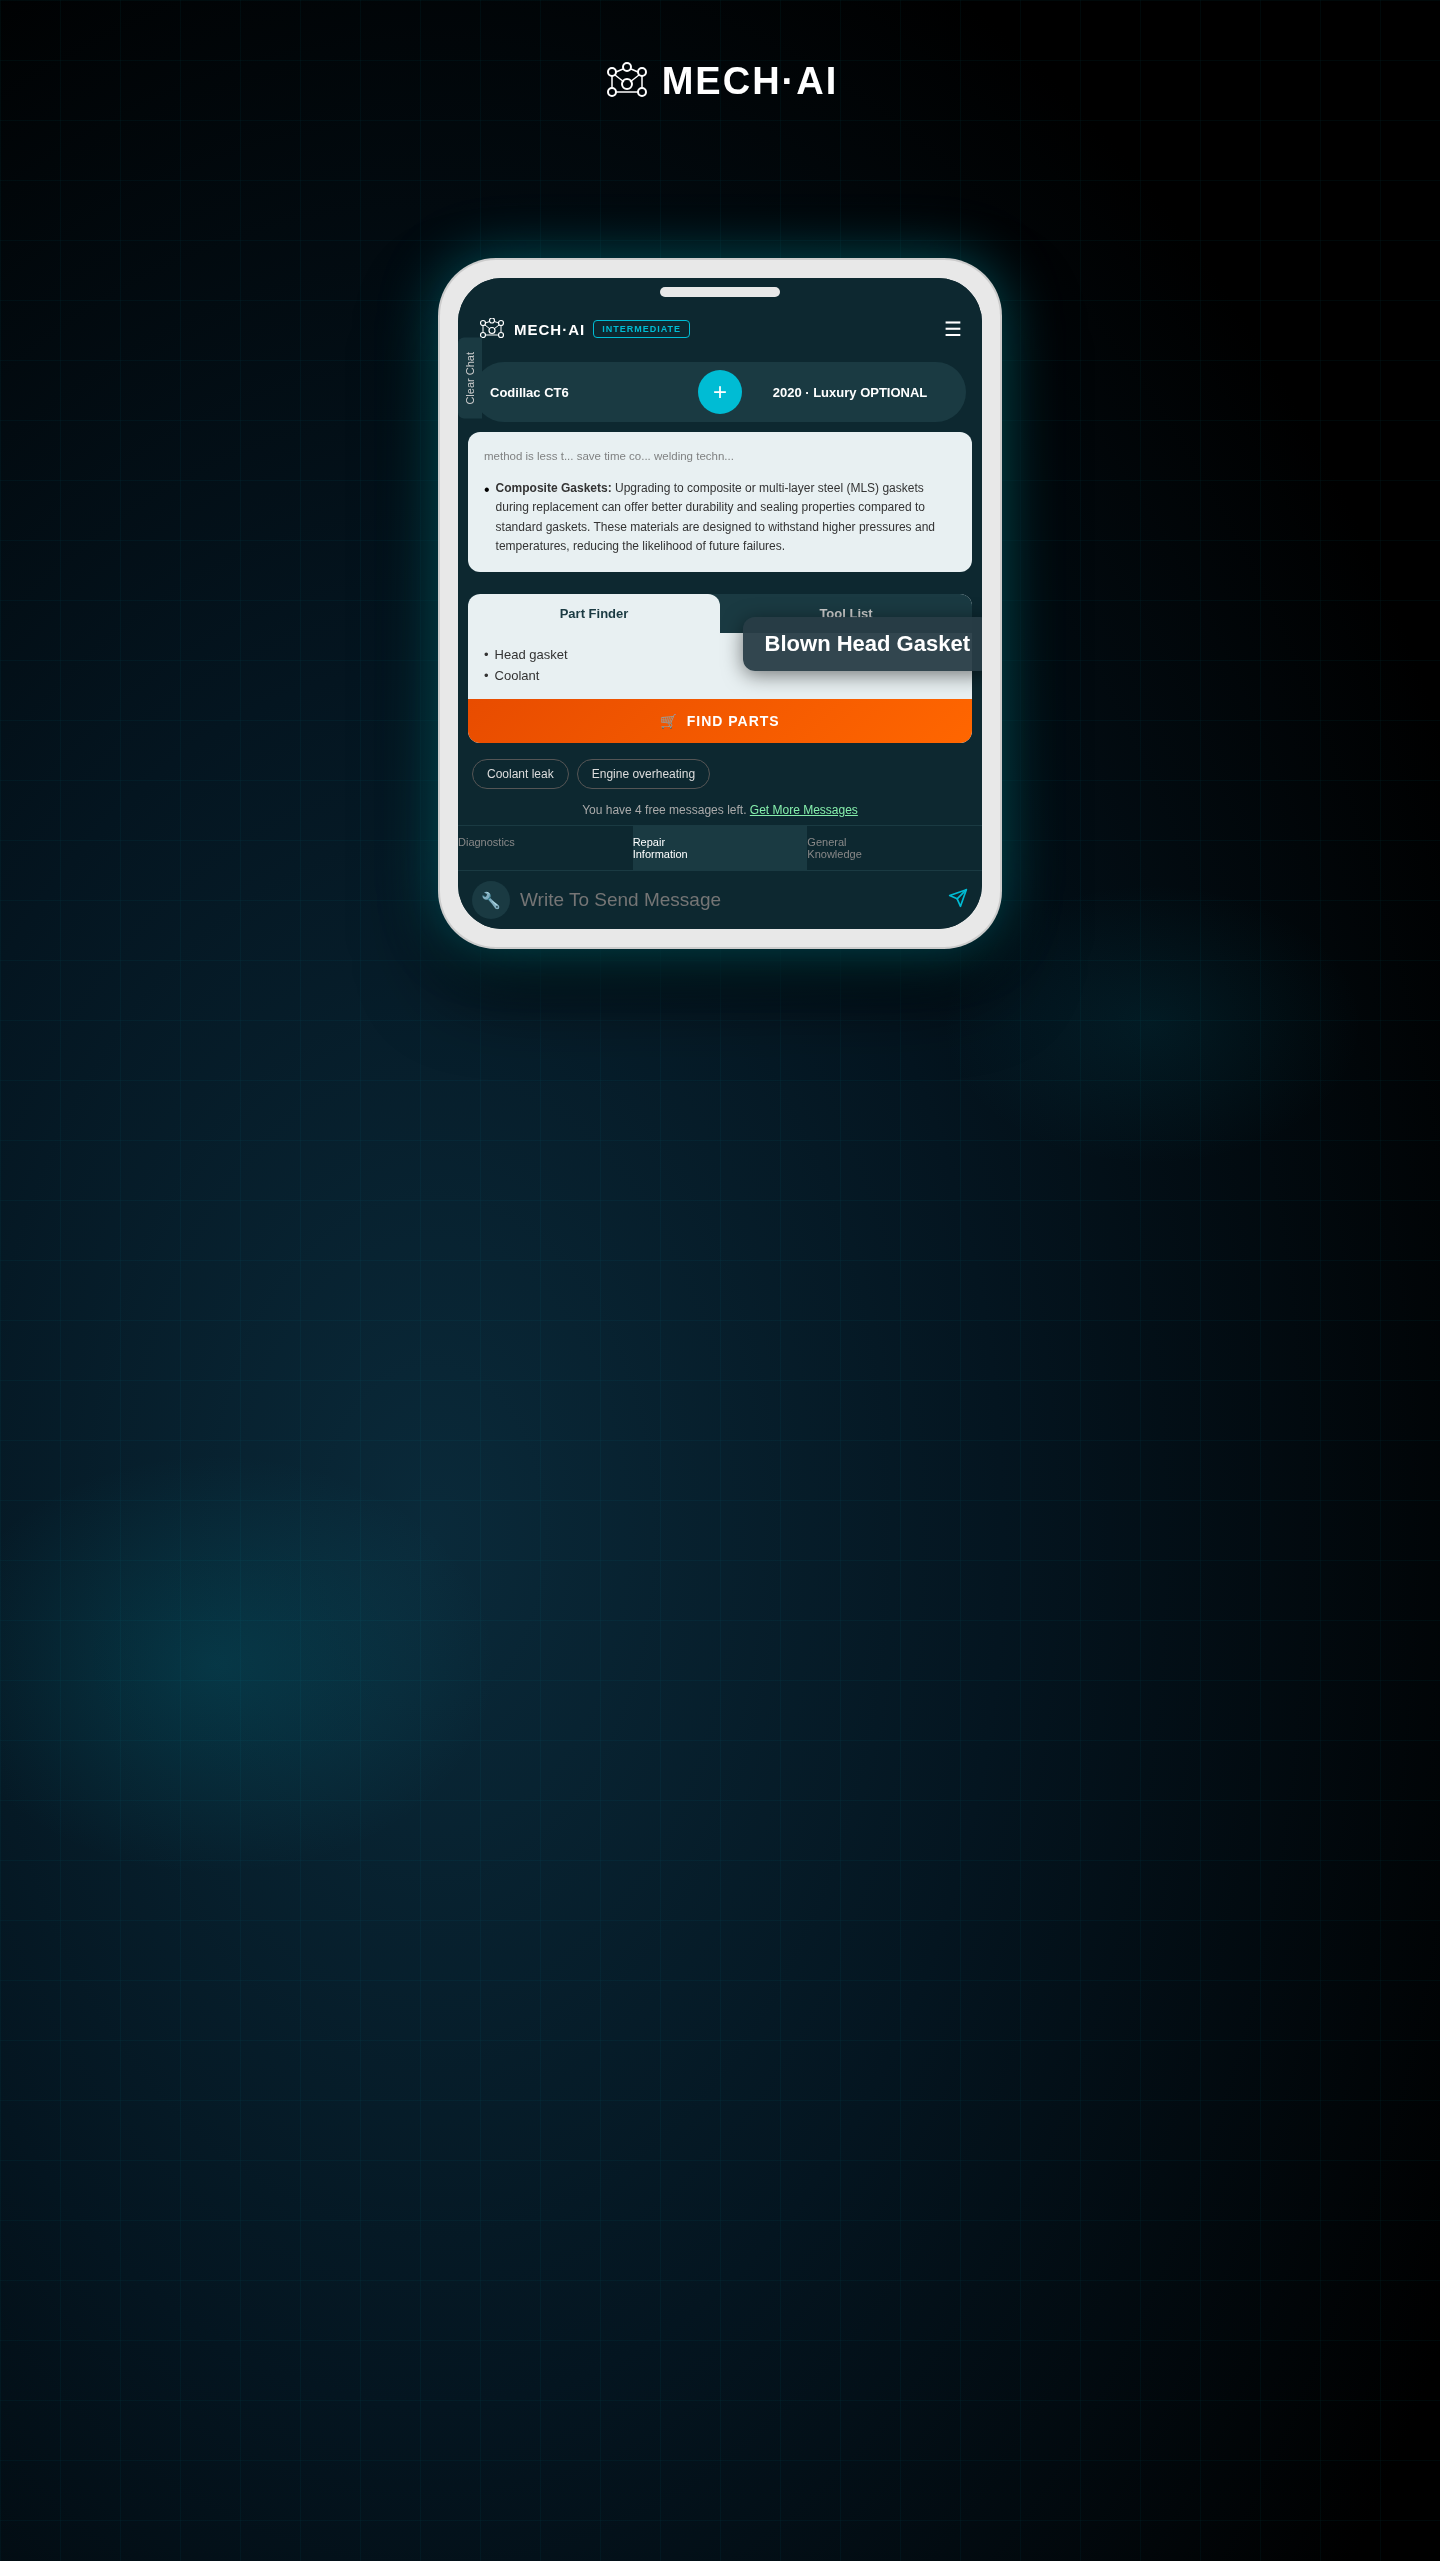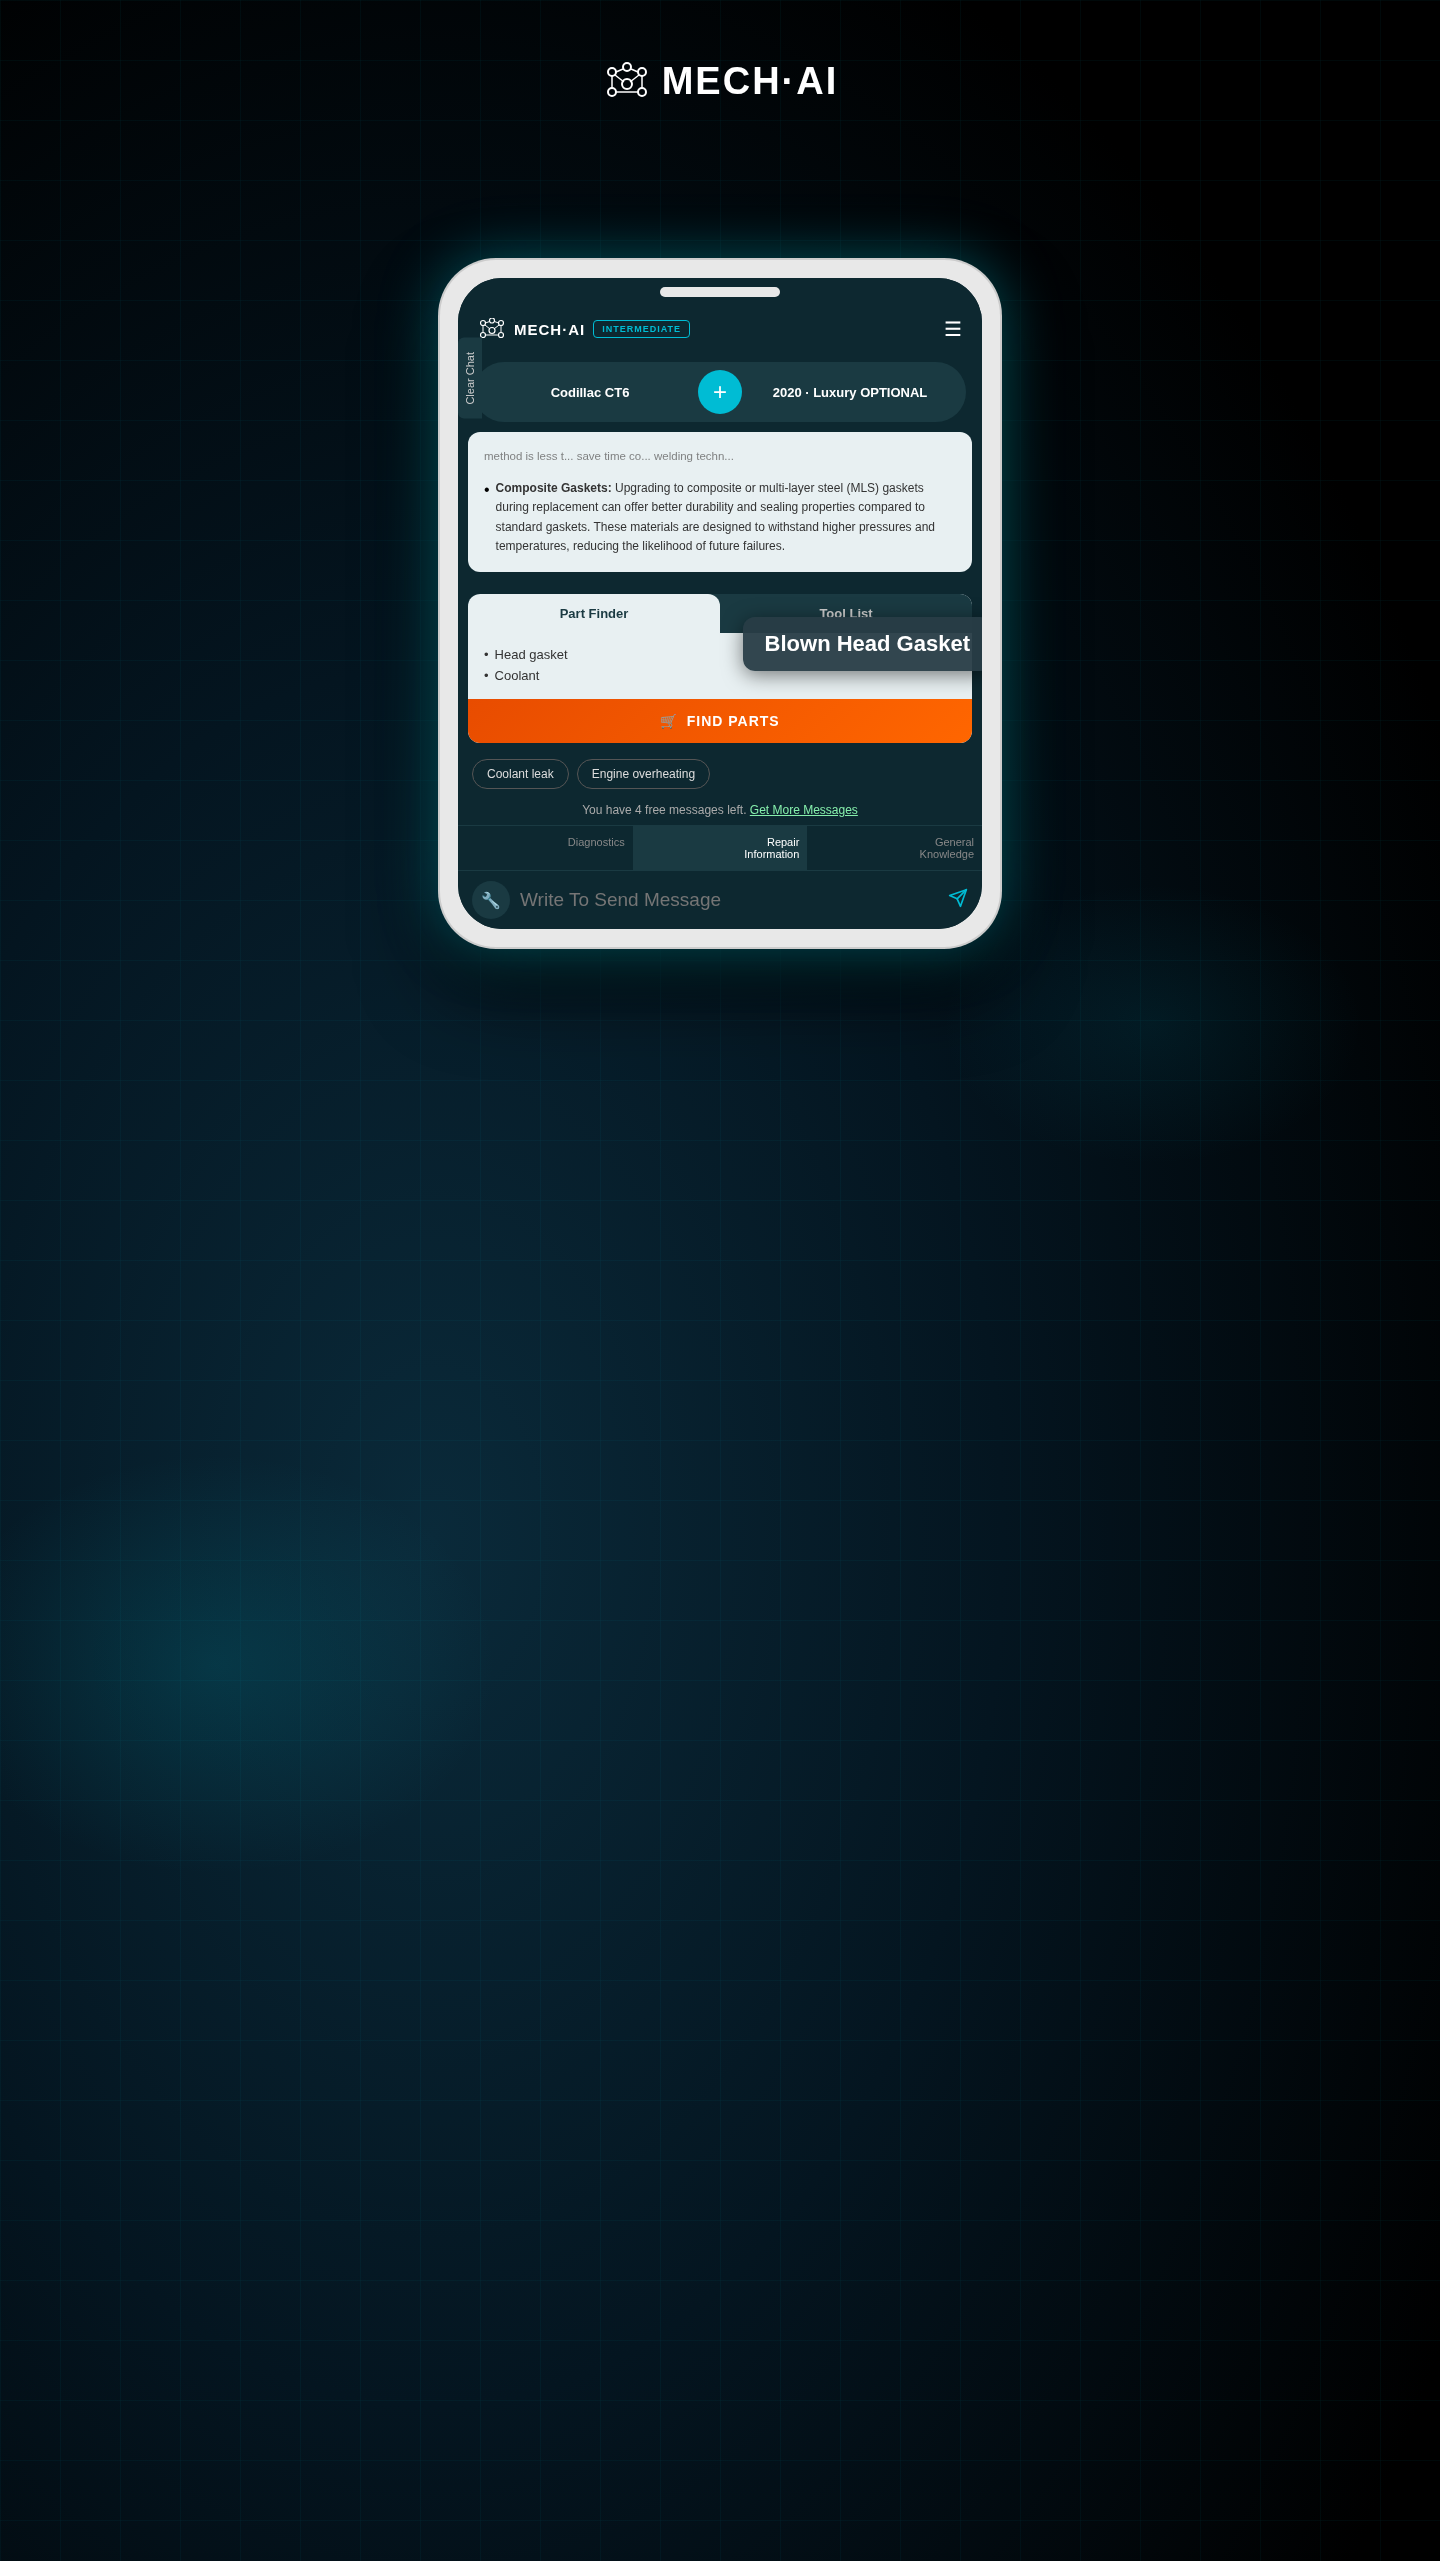--- a/index.html
+++ b/index.html
@@ -174,21 +174,20 @@
       margin: 10px 16px;
       border-radius: 30px;
       display: flex;
       align-items: center;
       padding: 8px 16px;
       gap: 8px;
     }
 
     .vehicle-left {
       flex: 1;
-      text-align: center;
     }
 
     .vehicle-name {
       color: #fff;
       font-size: 13px;
       font-weight: 600;
     }
 
     .add-btn {
       width: 44px;
@@ -375,22 +374,22 @@
 
     
     .bottom-nav {
       background: #0d2830;
       display: flex;
       border-top: 1px solid #1a3a42;
     }
 
     .nav-item {
       flex: 1;
-      padding: 10px 8px;
-      text-align: right;
+      padding: 10px 0;
+      text-align: left;
       color: #888;
       font-size: 11px;
       cursor: pointer;
     }
 
     .nav-item.active {
       color: #fff;
       background: #1a3a42;
     }
 

